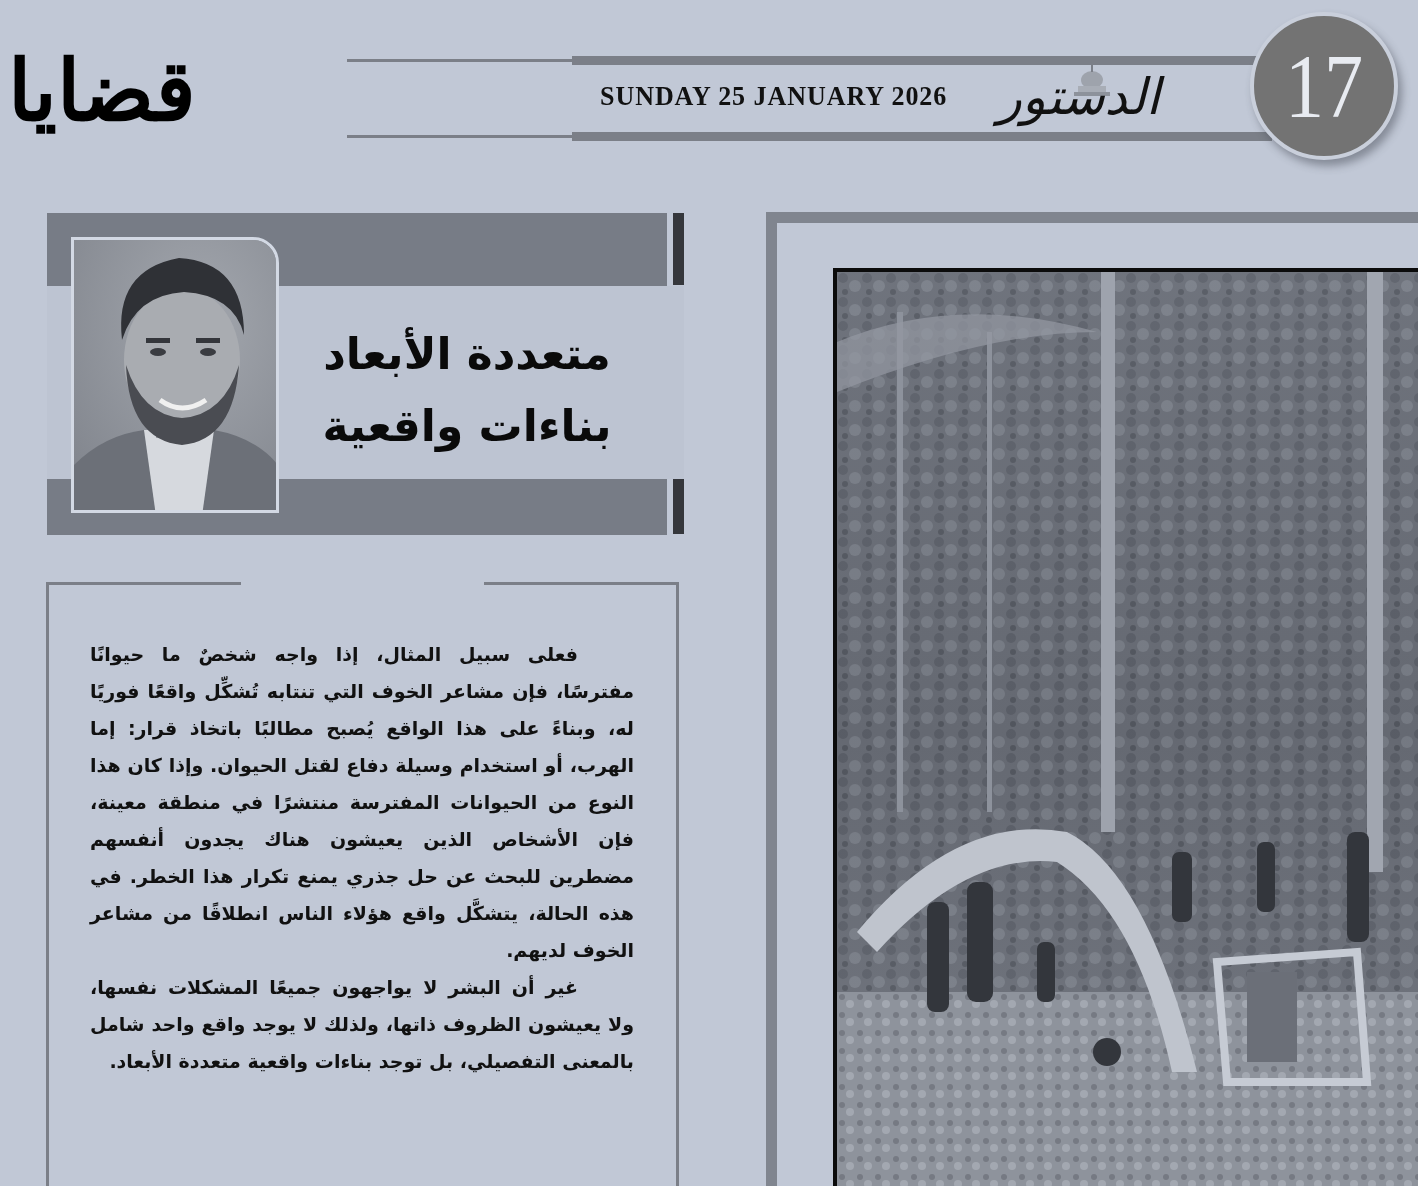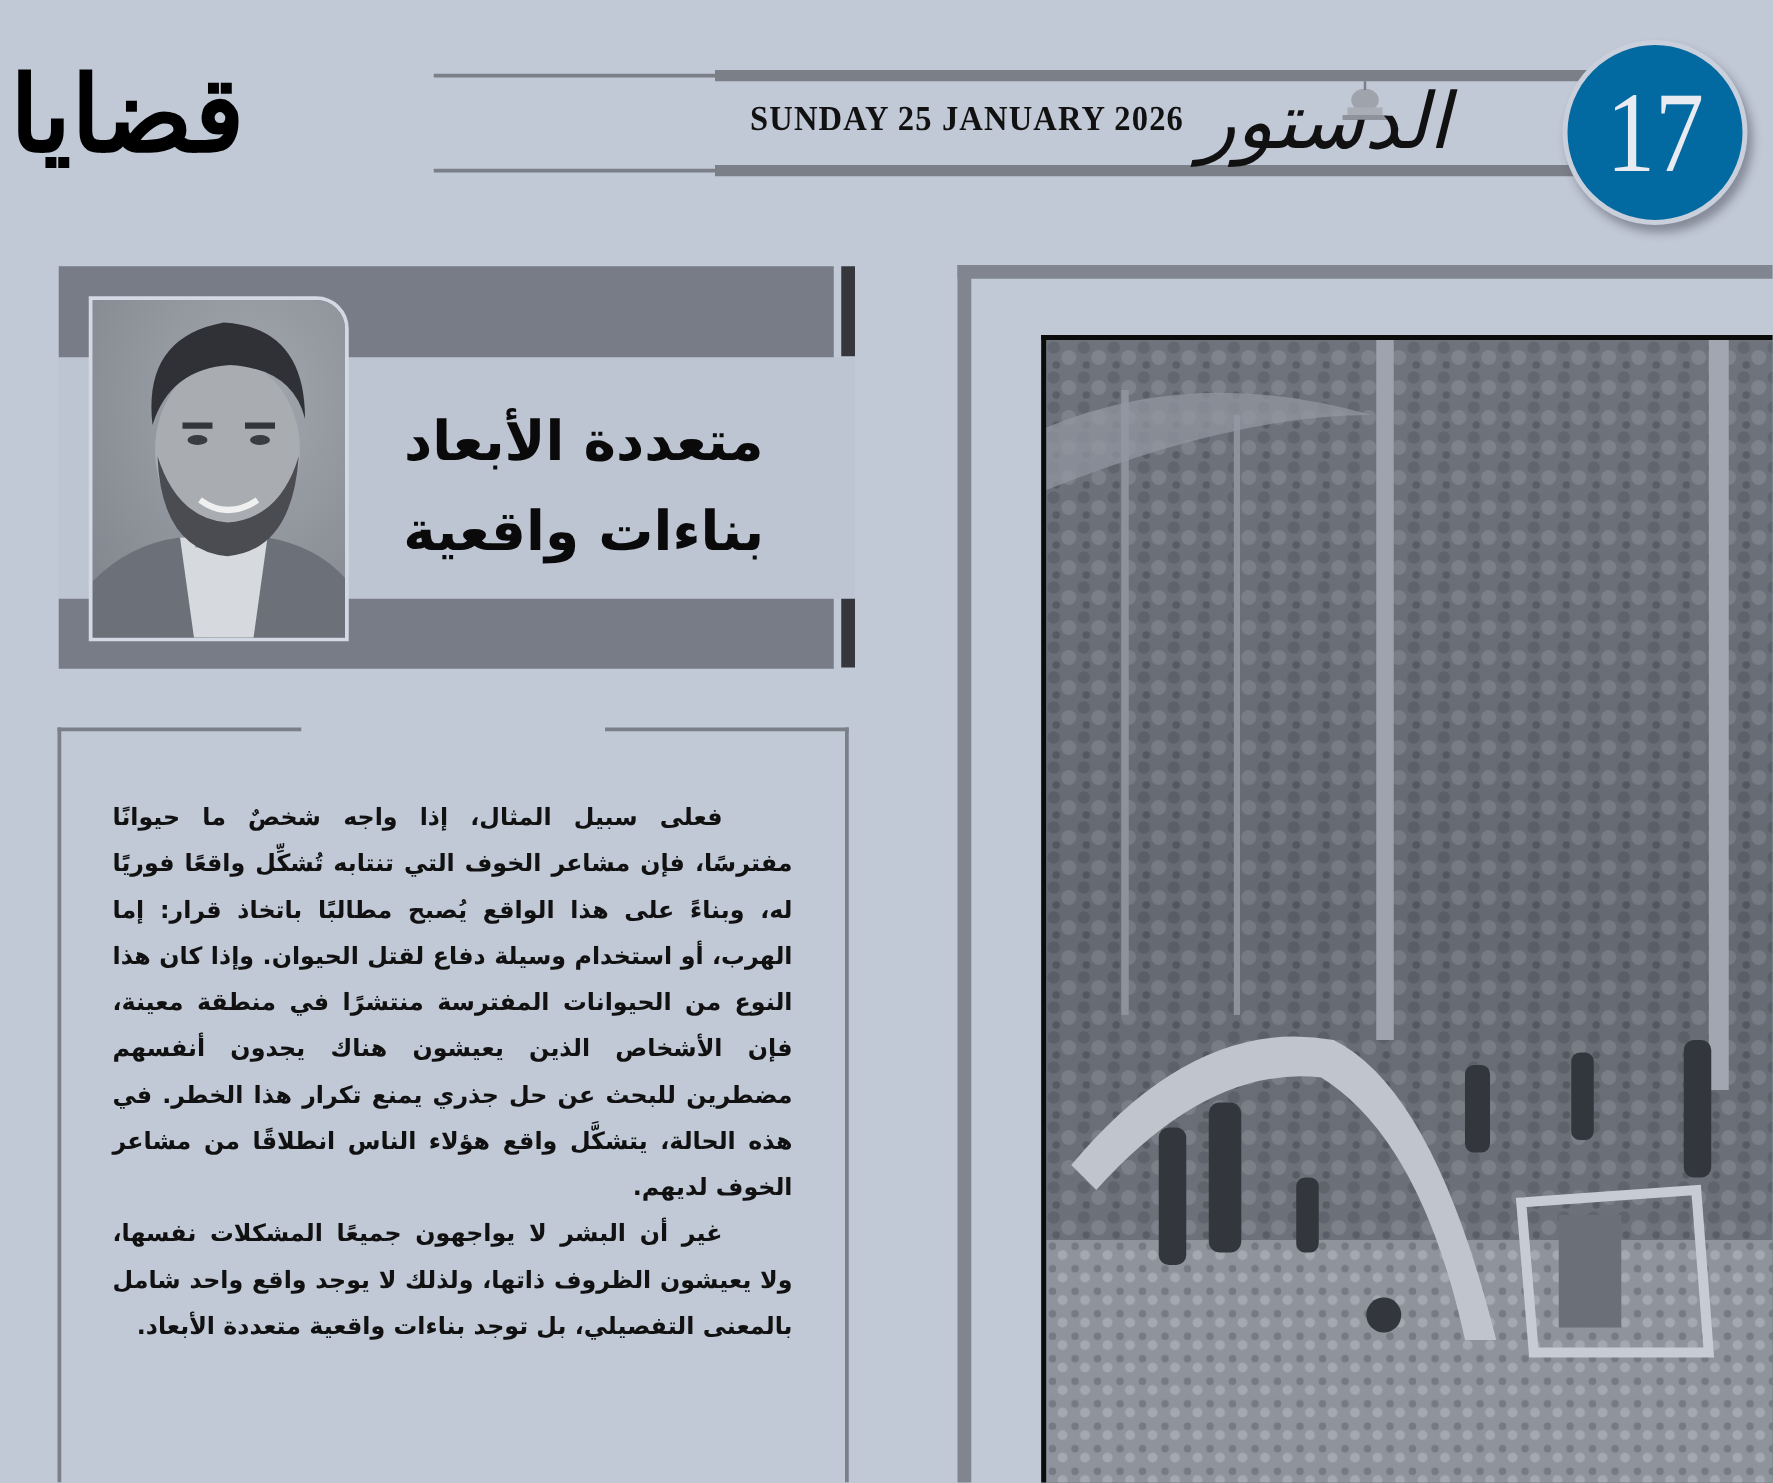--- a/index.html
+++ b/index.html
@@ -4,46 +4,46 @@
 <style>
   html, body { margin:0; padding:0; }
   body {
     width:1418px; height:1186px; overflow:hidden; position:relative;
     background:#c1c8d6;
     font-family:"DejaVu Sans", sans-serif;
   }
   
   .section-title {
     position:absolute; left:8px; top:42px; width:240px; height:100px;
-    font-family:Liberation Sans, sans-serif; font-weight:bold;
+    font-family:Liberation Serif, serif; font-weight:bold;
     font-size:84px; line-height:100px; color:#000; direction:rtl; text-align:left;
     letter-spacing:-2px;
   }
   .hline { position:absolute; background:#7b7f88; }
   .hl-thin-top { left:347px; top:59px; width:226px; height:3px; }
   .hl-thin-bot { left:347px; top:135px; width:226px; height:3px; }
   .hl-thick-top { left:572px; top:56px; width:700px; height:9px; }
   .hl-thick-bot { left:572px; top:132px; width:700px; height:9px; }
   .date-line {
     position:absolute; left:600px; top:78px; width:400px; height:36px;
     font-family:"Liberation Serif", serif; font-weight:bold; font-size:28px;
     line-height:36px; color:#111; letter-spacing:1px; transform:scaleX(0.93); transform-origin:left center;
   }
   .logo {
     position:absolute; left:1020px; top:62px; width:140px; height:70px;
   }
   .logo-text {
     position:absolute; left:0; top:2px; width:140px; height:66px;
-    font-family:"DejaVu Serif", serif; font-size:62px; line-height:66px;
+    font-family:"DejaVu Serif", serif; font-size:50px; line-height:66px;
     color:#111; text-align:center; direction:rtl; font-style:italic;
   }
   .logo-dome { position:absolute; left:50px; top:0; width:44px; height:40px; }
   .page-badge {
-    position:absolute; left:1250px; top:32px; width:148px; height:148px;
-    border-radius:50%; background:#0369a1;
+    position:absolute; left:1250px; top:12px; width:148px; height:148px;
+    border-radius:50%; background:#737373;
     border:4px solid #c9cfdb;
     box-shadow:4px 6px 8px rgba(60,64,75,0.45);
     box-sizing:border-box;
   }
   .page-number {
     position:absolute; left:0; top:0; width:100%; height:100%;
     font-family:"Liberation Serif", serif; font-size:92px; line-height:140px;
     color:#e8ebf1; text-align:center; transform:scaleX(0.85);
   }
 

